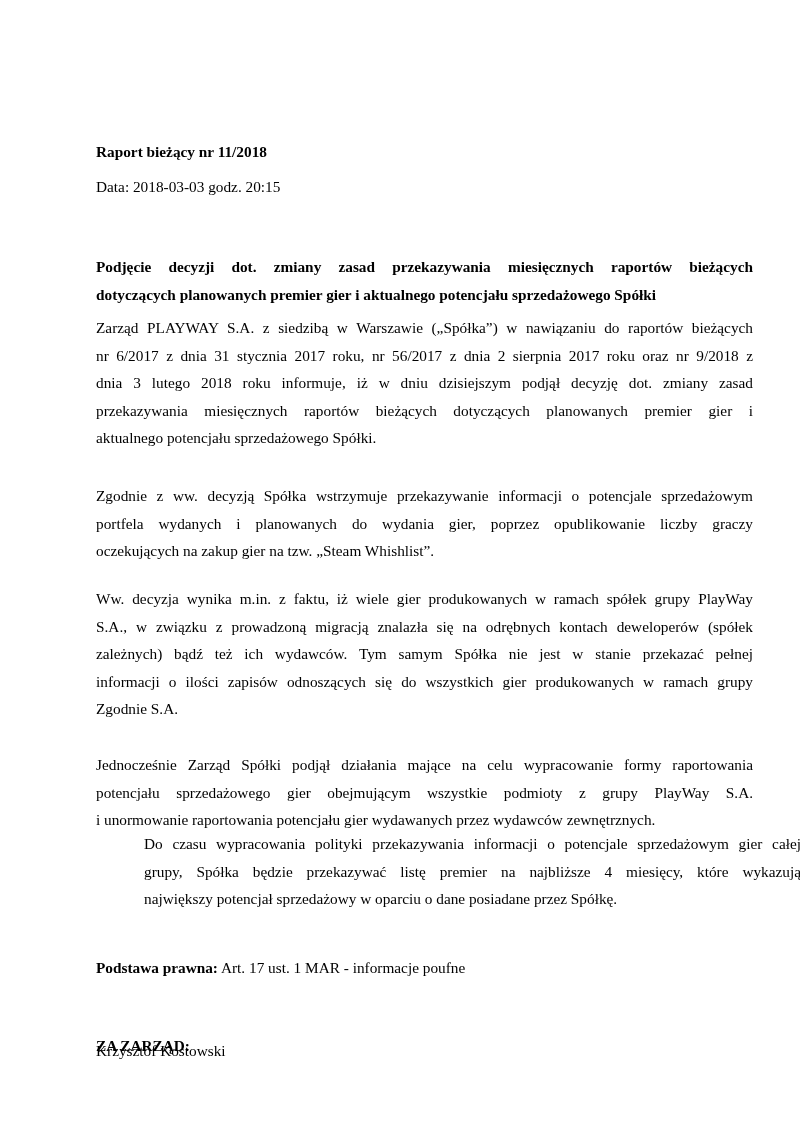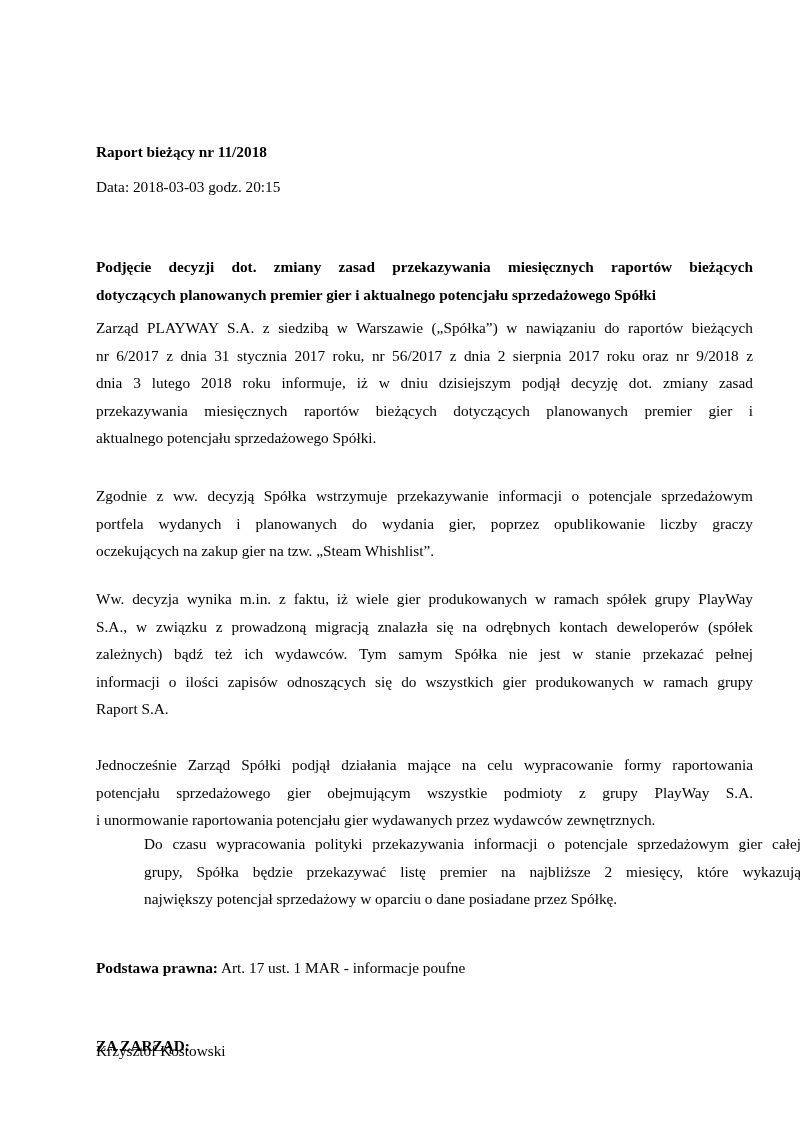--- a/index.html
+++ b/index.html
@@ -72,32 +72,32 @@
     <span class="jl">Zgodnie z ww. decyzją Spółka wstrzymuje przekazywanie informacji o potencjale sprzedażowym</span>
     <span class="jl">portfela wydanych i planowanych do wydania gier, poprzez opublikowanie liczby graczy</span>
     <span class="jl last">oczekujących na zakup gier na tzw. „Steam Whishlist”.</span>
   </div>
 
   <div class="blk" style="top:585px;">
     <span class="jl">Ww. decyzja wynika m.in. z faktu, iż wiele gier produkowanych w ramach spółek grupy PlayWay</span>
     <span class="jl">S.A., w związku z prowadzoną migracją znalazła się na odrębnych kontach deweloperów (spółek</span>
     <span class="jl">zależnych) bądź też ich wydawców. Tym samym Spółka nie jest w stanie przekazać pełnej</span>
     <span class="jl">informacji o ilości zapisów odnoszących się do wszystkich gier produkowanych w ramach grupy</span>
-    <span class="jl last">Raport S.A.</span>
+    <span class="jl last">Zgodnie S.A.</span>
   </div>
 
   <div class="blk" style="top:751px;">
     <span class="jl">Jednocześnie Zarząd Spółki podjął działania mające na celu wypracowanie formy raportowania</span>
     <span class="jl">potencjału sprzedażowego gier obejmującym wszystkie podmioty z grupy PlayWay S.A.</span>
     <span class="jl last">i unormowanie raportowania potencjału gier wydawanych przez wydawców zewnętrznych.</span>
   </div>
 
   <div class="blk" style="top:830px;margin-left:48px;">
     <span class="jl">Do czasu wypracowania polityki przekazywania informacji o potencjale sprzedażowym gier całej</span>
-    <span class="jl">grupy, Spółka będzie przekazywać listę premier na najbliższe 2 miesięcy, które wykazują</span>
+    <span class="jl">grupy, Spółka będzie przekazywać listę premier na najbliższe 4 miesięcy, które wykazują</span>
     <span class="jl last">największy potencjał sprzedażowy w oparciu o dane posiadane przez Spółkę.</span>
   </div>
 
   <div class="blk single" style="top:958px;">
     <span class="bold">Podstawa prawna:</span><span> Art. 17 ust. 1 MAR - informacje poufne</span>
   </div>
 
   <div class="blk single bold" style="top:1015px;">ZA ZARZĄD:</div>
 
   <div class="blk single" style="top:1041px;">Krzysztof Kostowski</div>

